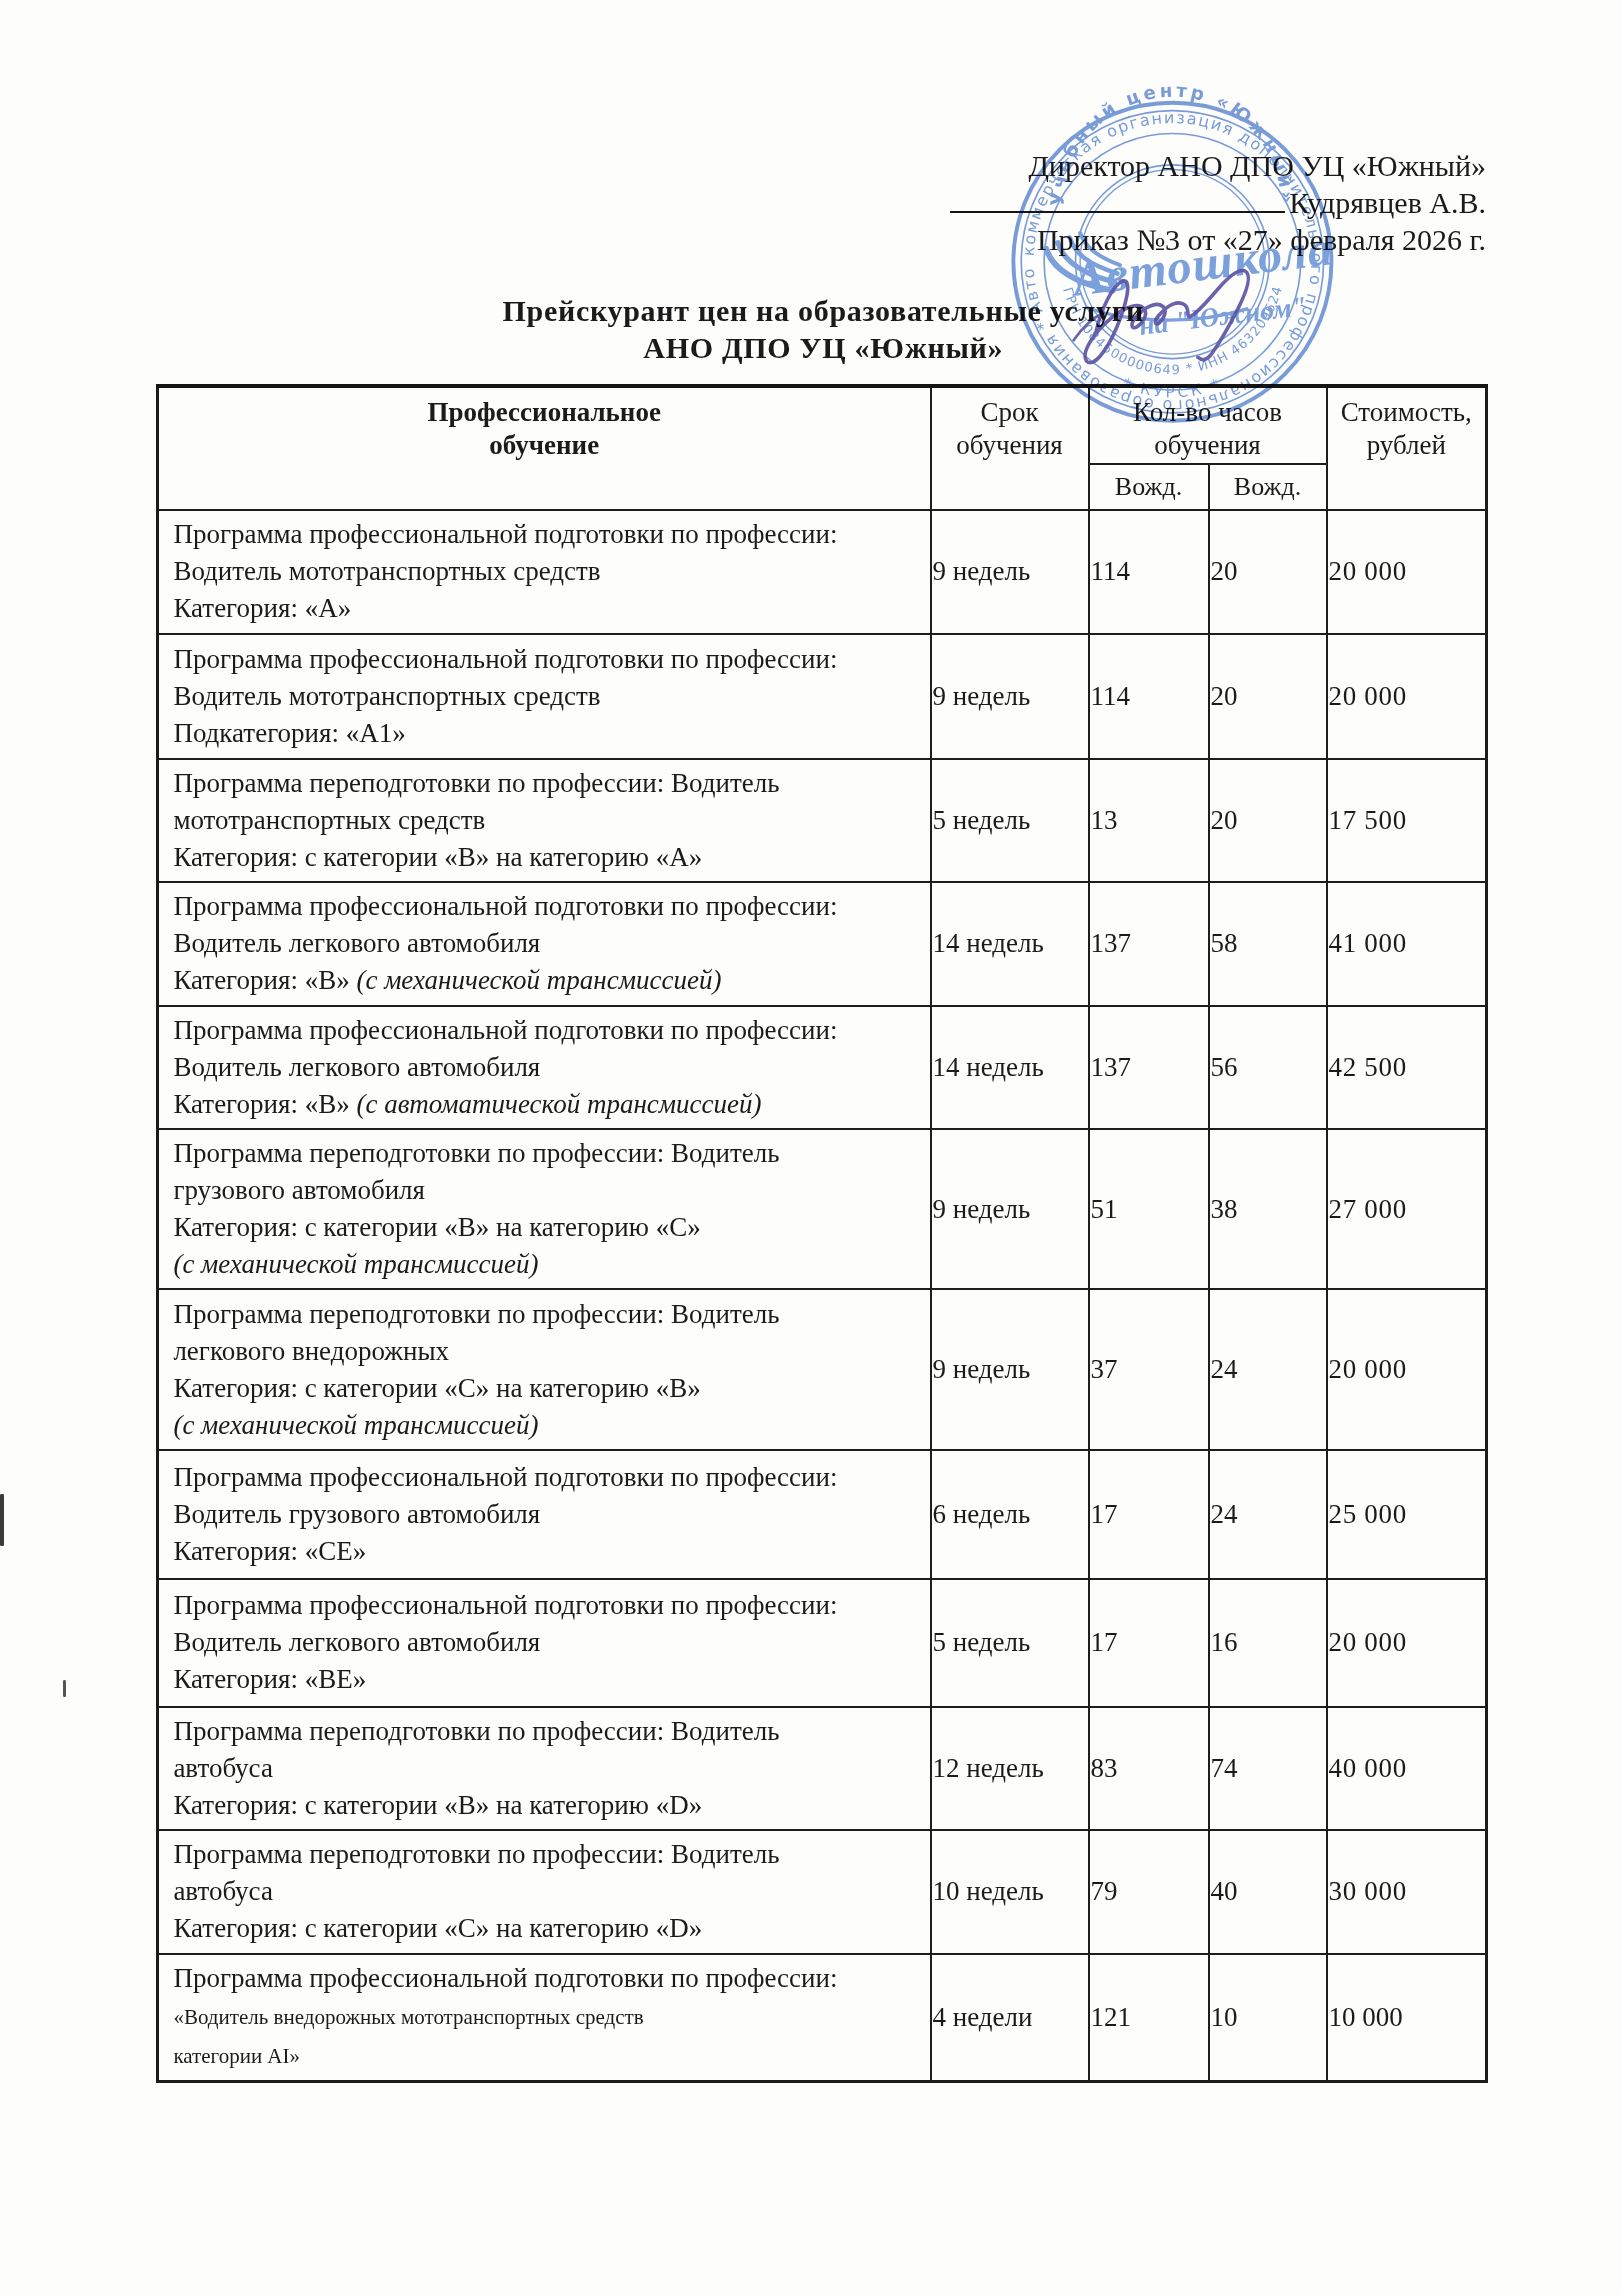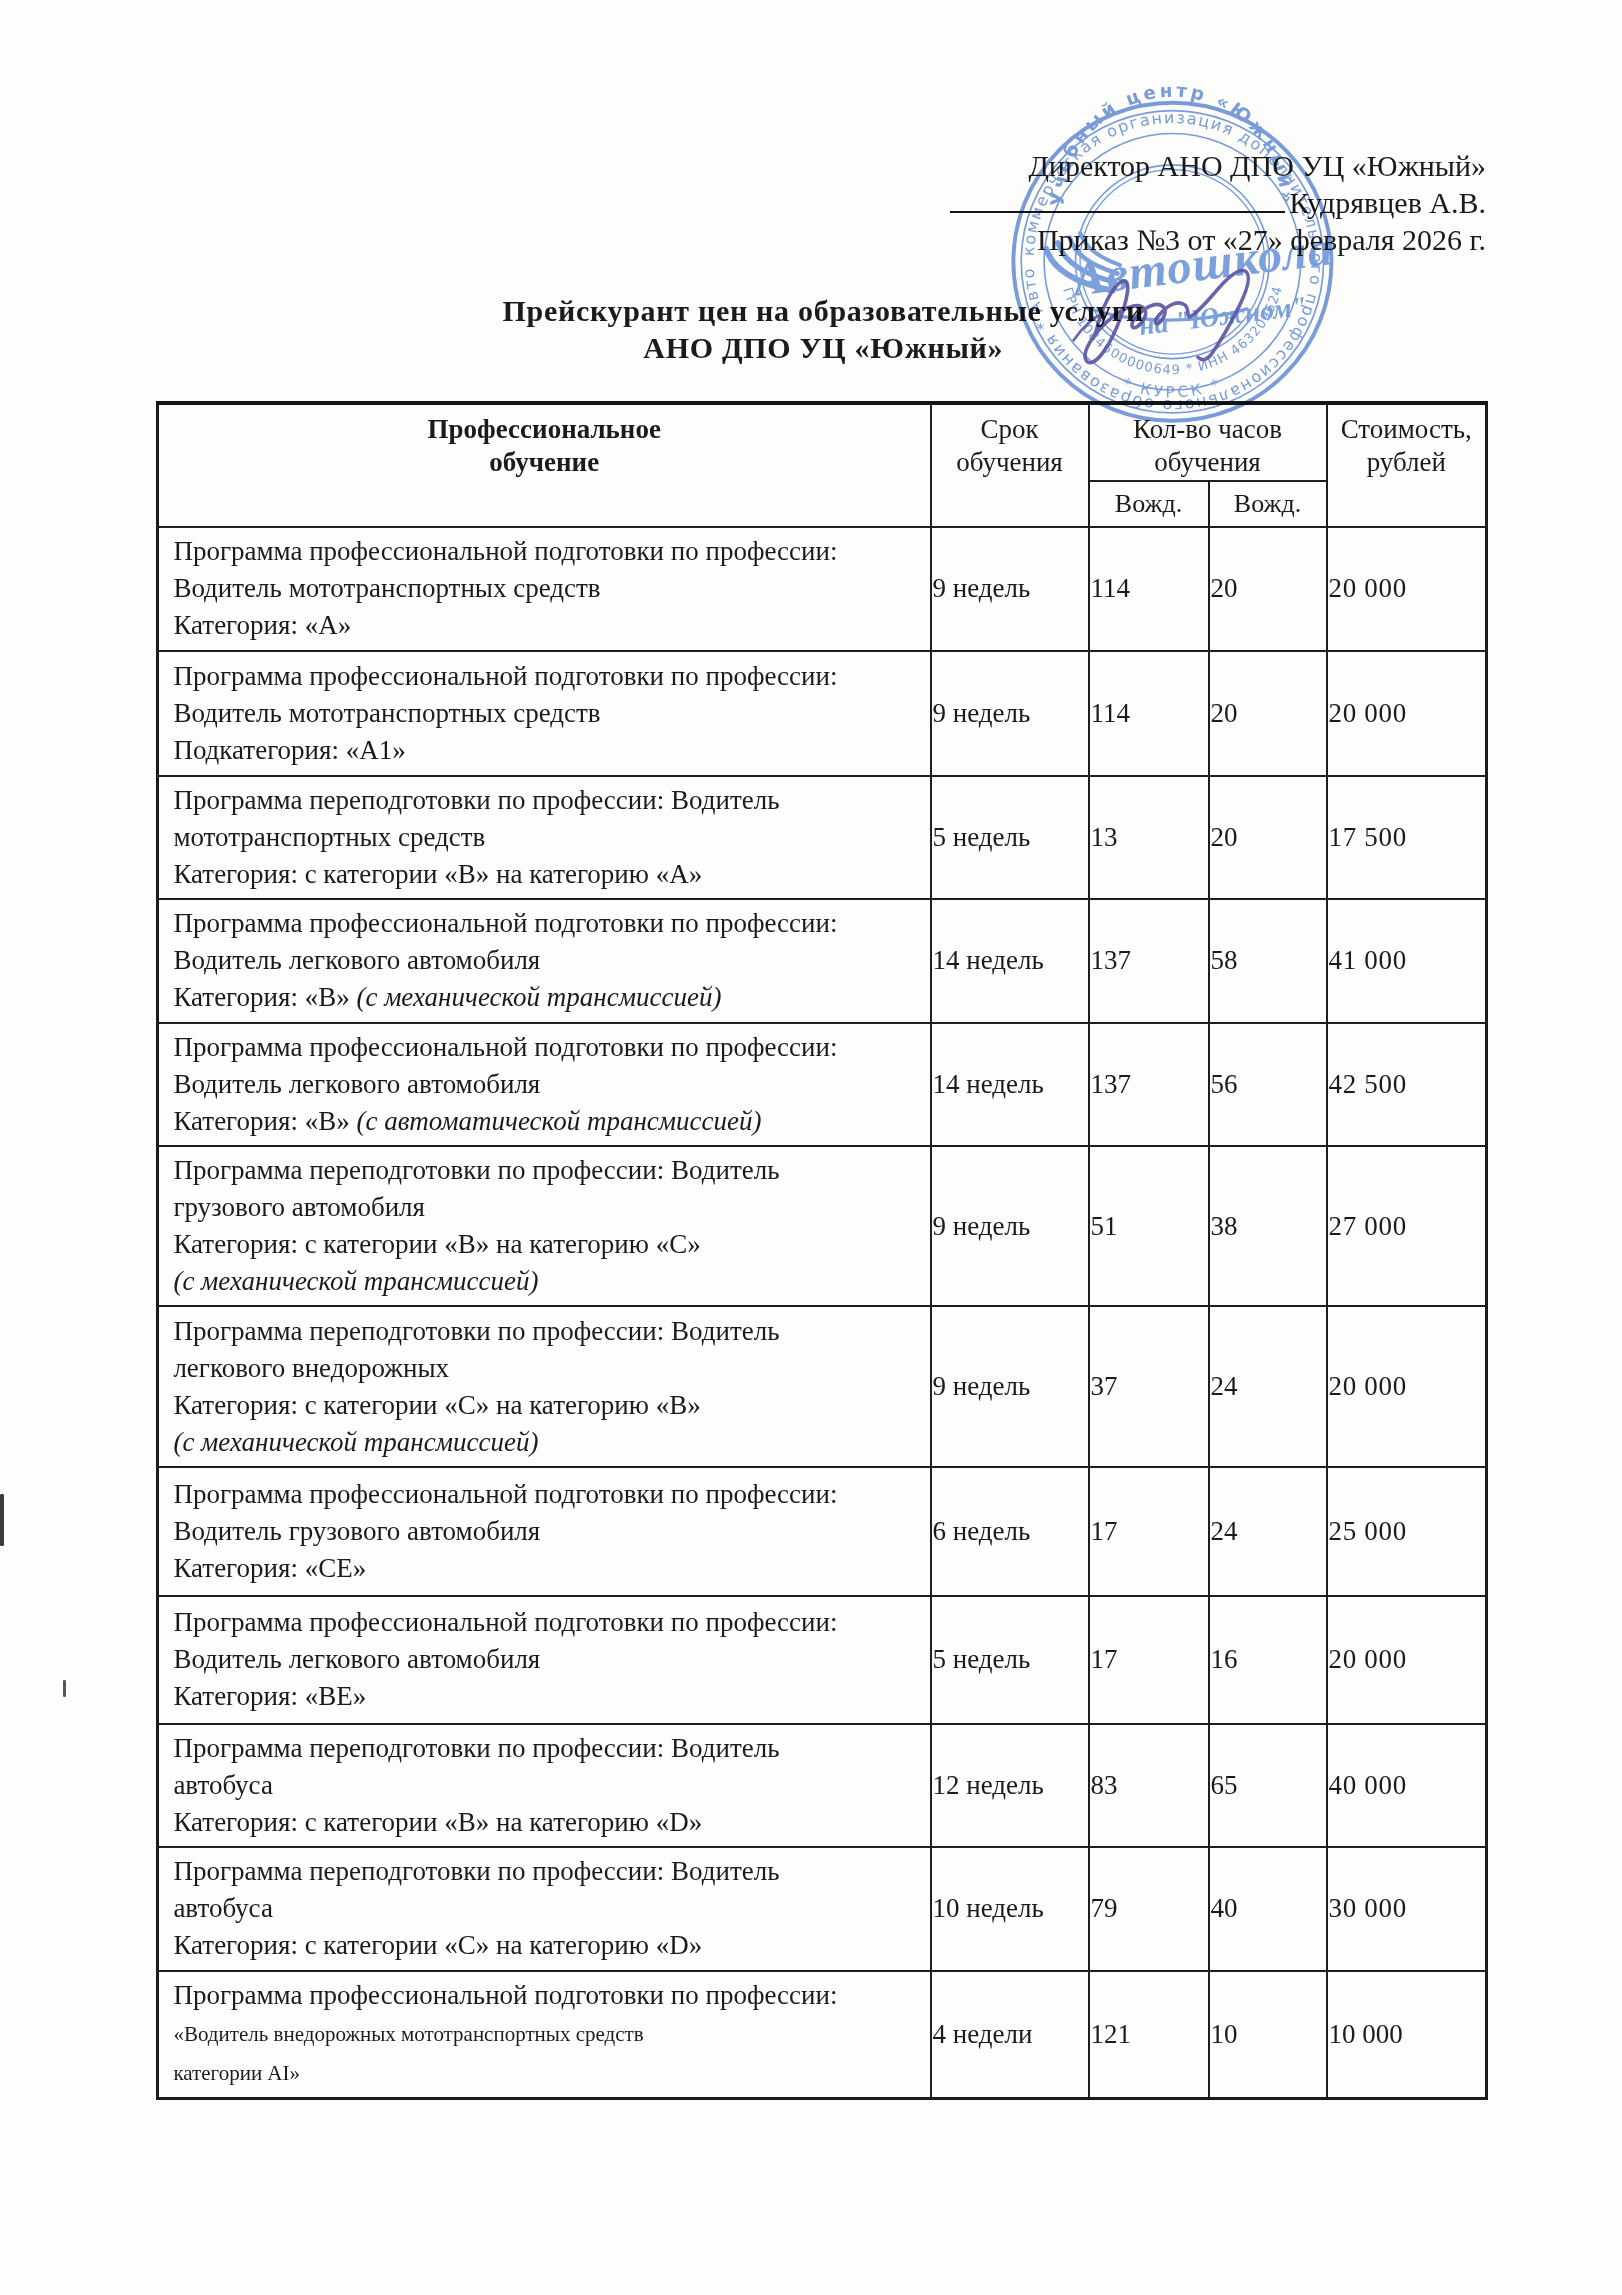--- a/index.html
+++ b/index.html
@@ -7,21 +7,21 @@
 
   
   .approval{position:absolute;top:147px;right:137px;text-align:right;font-size:30px;line-height:37px;white-space:nowrap;z-index:3;}
   .appr-l1{padding-right:65px;font-weight:600;letter-spacing:0.7px;}
   .appr-l3 .blank{display:inline-block;width:335px;border-bottom:2.6px solid #161616;height:26px;margin-right:3.9px;}
   
   .title{position:absolute;top:292px;left:0;right:0;text-align:center;transform:translateX(11.8px);
          font-weight:700;font-size:30px;line-height:37px;letter-spacing:0.7px;z-index:3;}
 
   
-  table.price{position:absolute;left:156px;top:401px;width:1330px;border-collapse:collapse;table-layout:fixed;
+  table.price{position:absolute;left:156px;top:384px;width:1330px;border-collapse:collapse;table-layout:fixed;
               border:3.3px solid #1c1c1c;border-top:4.6px solid #151515;z-index:2;background:transparent;}
   table.price th,table.price td{border:2px solid #1e1e1e;}
   col.c1{width:773px;}col.c2{width:158px;}col.c3{width:120px;}col.c4{width:118px;}col.c5{width:160px;}
   thead tr.mainhead{height:76px;}
   thead tr.subhead{height:46px;}
   thead th{font-size:27px;line-height:33px;font-weight:400;text-align:center;vertical-align:top;padding-top:7.9px;}
   thead th.th-prog{font-weight:700;}
   thead tr.subhead th{vertical-align:middle;padding-top:0;font-size:26px;}
   tbody td{font-size:27px;vertical-align:middle;}
   td.c-prog{text-align:left;padding:5.2px 9.2px 5.2px 14.4px;margin-top:27px;}
@@ -190,21 +190,21 @@
           <td class="price-cell b">20 000</td>
         </tr>
         <tr style="height: 121px;">
           <td class="c-prog">
             <div class="pline"><span>Программа переподготовки по профессии: Водитель</span></div>
             <div class="pline"><span>автобуса</span></div>
             <div class="pline"><span class="b">Категория: с категории «В» на категорию «D»</span></div>
           </td>
           <td>12 недель</td>
           <td>83</td>
-          <td>65</td>
+          <td>74</td>
           <td class="price-cell b">40 000</td>
         </tr>
         <tr style="height: 118px;">
           <td class="c-prog">
             <div class="pline"><span>Программа переподготовки по профессии: Водитель</span></div>
             <div class="pline"><span>автобуса</span></div>
             <div class="pline"><span class="b">Категория: с категории «С» на категорию «D»</span></div>
           </td>
           <td>10 недель</td>
           <td>79</td>

